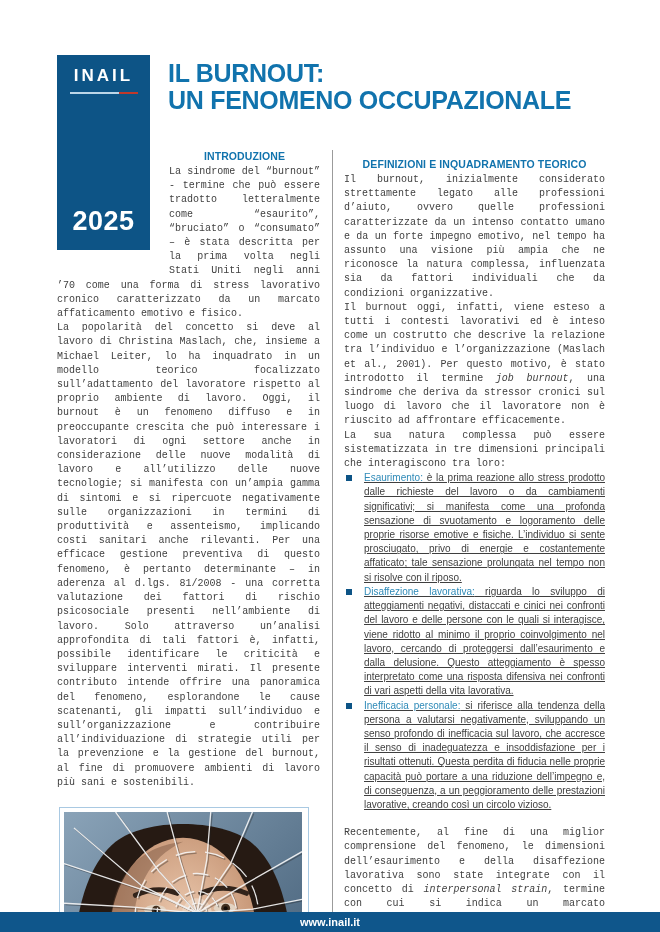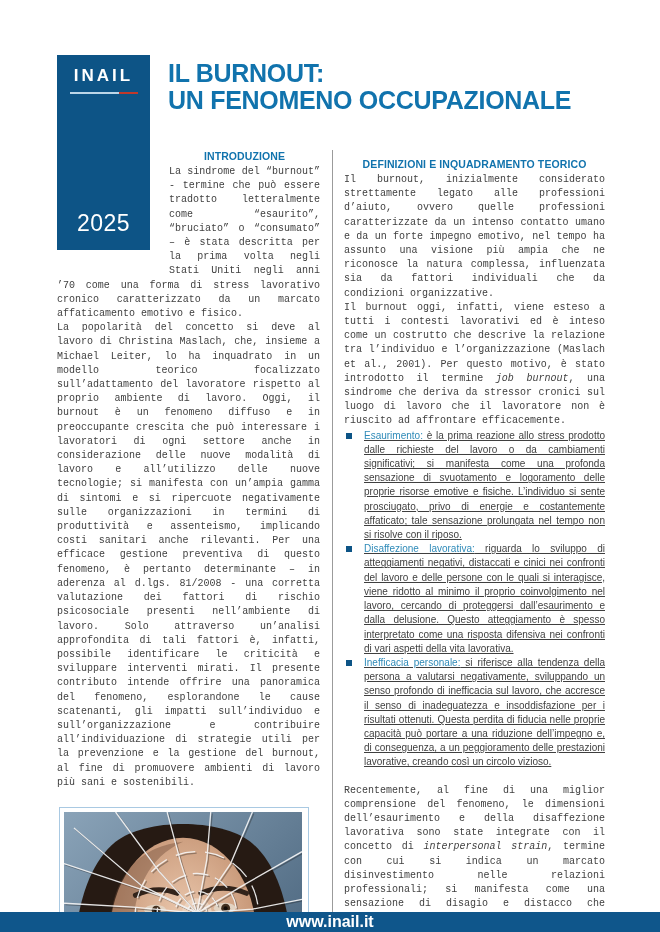--- a/index.html
+++ b/index.html
@@ -7,21 +7,21 @@
     position:relative;width:660px;height:932px;margin:0 auto;background:#ffffff;
     font-family:"Liberation Sans",sans-serif;overflow:hidden;
   }
   
   .brand-box{position:absolute;left:57px;top:55px;width:93px;height:195px;background:#0d5486;}
   .inail-logo{position:absolute;top:11px;left:0;right:0;text-align:center;color:#ffffff;
     font-weight:bold;font-size:17px;letter-spacing:3px;}
   .inail-underline{position:absolute;top:37px;left:13px;width:68px;height:2px;
     background:linear-gradient(to right,#bcd6e8 0%,#bcd6e8 72%,#c0392b 72%,#c0392b 100%);}
   .year-badge{position:absolute;bottom:13px;left:0;right:0;text-align:center;color:#ffffff;
-    font-weight:normal;font-size:23px;letter-spacing:.5px;}
+    font-weight:bold;font-size:27px;letter-spacing:.5px;}
   
   .page-title{position:absolute;left:168px;top:60px;color:#1173ad;font-size:25px;
     font-weight:bold;line-height:27px;letter-spacing:-.3px;}
   
   .column-divider{position:absolute;left:332px;top:150px;width:1px;height:762px;background:#9b9b9b;}
   .col{position:absolute;top:149px;font-size:10px;line-height:14.2px;color:#3f3f3f;text-align:justify;}
   .col-left{left:57px;width:263px;}
   .col-right{left:344px;width:261px;margin-top:8px;}
   .col h2{margin:0 0 2px 0;font-size:10.5px;line-height:14px;color:#1173ad;text-align:center;
     letter-spacing:.1px;}
@@ -34,21 +34,21 @@
   .lead{color:#2e8ab8;}
   .closing{margin-top:14px !important;}
   em{font-style:italic;}
   
   .photo-frame{margin-top:17px;margin-left:2px;width:240px;border:1px solid #a9c9e2;
     padding:4px;background:#ffffff;}
   .photo-frame svg{display:block;}
   
   .footer-bar{position:absolute;left:0;right:0;bottom:0;height:20px;background:#0f568b;
     display:flex;align-items:center;justify-content:center;}
-  .footer-url{color:#ffffff;font-size:16px;font-weight:bold;text-decoration:none;}
+  .footer-url{color:#ffffff;font-size:11px;font-weight:bold;text-decoration:none;}
 </style>
 </head>
 <body>
 
 <div class="page">
 
   <div class="brand-box">
     <div class="inail-logo">INAIL</div>
     <div class="inail-underline"></div>
     <div class="year-badge">2025</div>
@@ -130,20 +130,21 @@
           </g>
         <rect x="216" y="206" width="9" height="9" fill="#ffffff" opacity="0.85" transform="rotate(45 220 210)"></rect>
       </svg>
     </div>
   </div>
 
   <div class="col col-right">
     <h2>DEFINIZIONI E INQUADRAMENTO TEORICO</h2>
     <p>Il burnout, inizialmente considerato strettamente legato alle professioni d’aiuto, ovvero quelle professioni caratterizzate da un intenso contatto umano e da un forte impegno emotivo, nel tempo ha assunto una visione più ampia che ne riconosce la natura complessa, influenzata sia da fattori individuali che da condizioni organizzative.</p>
     <p><span>Il burnout oggi, infatti, viene esteso a tutti i contesti lavorativi ed è inteso come un costrutto che descrive la relazione tra l’individuo e l’organizzazione (Maslach et al., 2001). Per questo motivo, è stato introdotto il termine </span><em>job burnout</em><span>, una sindrome che deriva da stressor cronici sul luogo di lavoro che il lavoratore non è riuscito ad affrontare efficacemente.</span></p>
+    <p>La sua natura complessa può essere sistematizzata in tre dimensioni principali che interagiscono tra loro:</p>
 
     <ul class="def-list">
       <li>
         <span class="bullet-sq"></span>
         <span class="lead">Esaurimento:</span><span> è la prima reazione allo stress prodotto dalle richieste del lavoro o da cambiamenti significativi; si manifesta come una profonda sensazione di svuotamento e logoramento delle proprie risorse emotive e fisiche. L’individuo si sente prosciugato, privo di energie e costantemente affaticato; tale sensazione prolungata nel tempo non si risolve con il riposo.</span>
       </li>
       <li>
         <span class="bullet-sq"></span>
         <span class="lead">Disaffezione lavorativa:</span><span> riguarda lo sviluppo di atteggiamenti negativi, distaccati e cinici nei confronti del lavoro e delle persone con le quali si interagisce, viene ridotto al minimo il proprio coinvolgimento nel lavoro, cercando di proteggersi dall’esaurimento e dalla delusione. Questo atteggiamento è spesso interpretato come una risposta difensiva nei confronti di vari aspetti della vita lavorativa.</span>
       </li>

